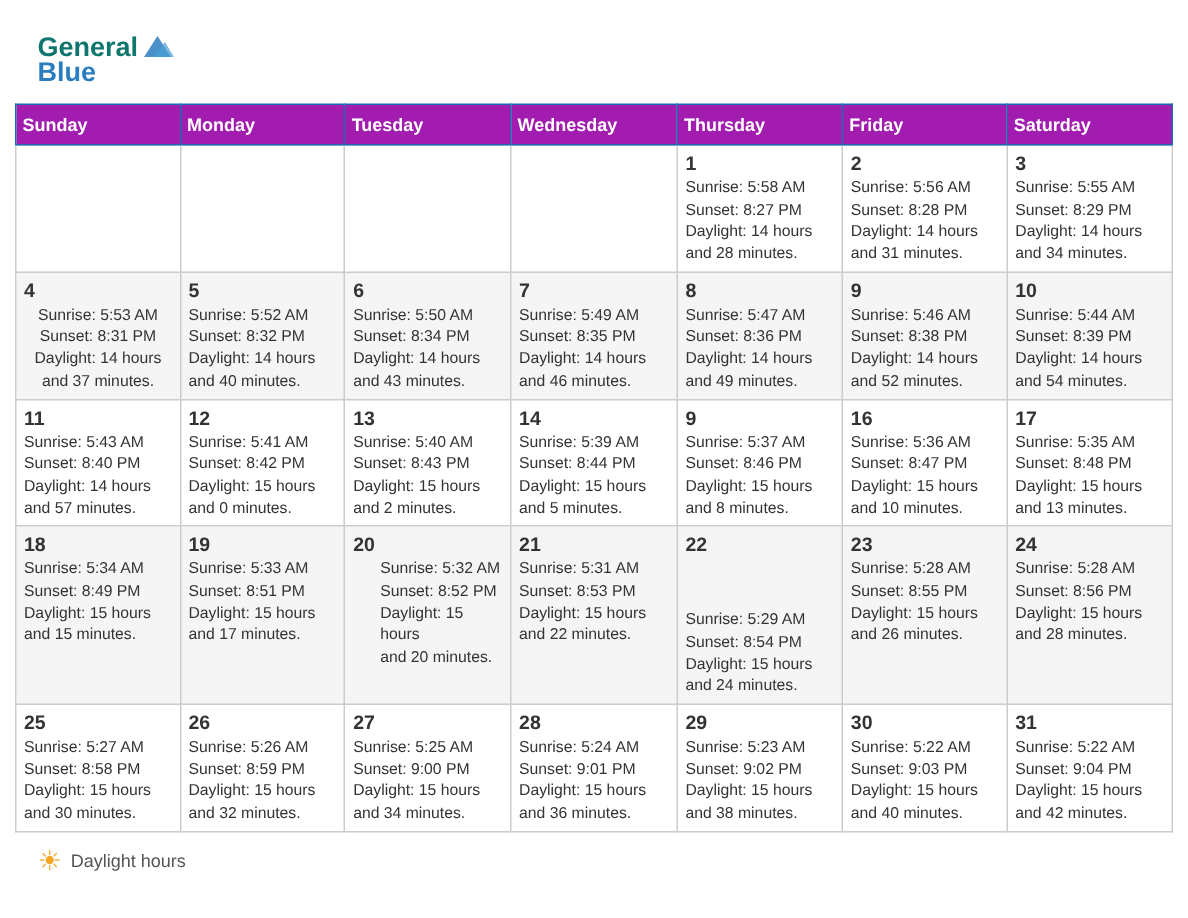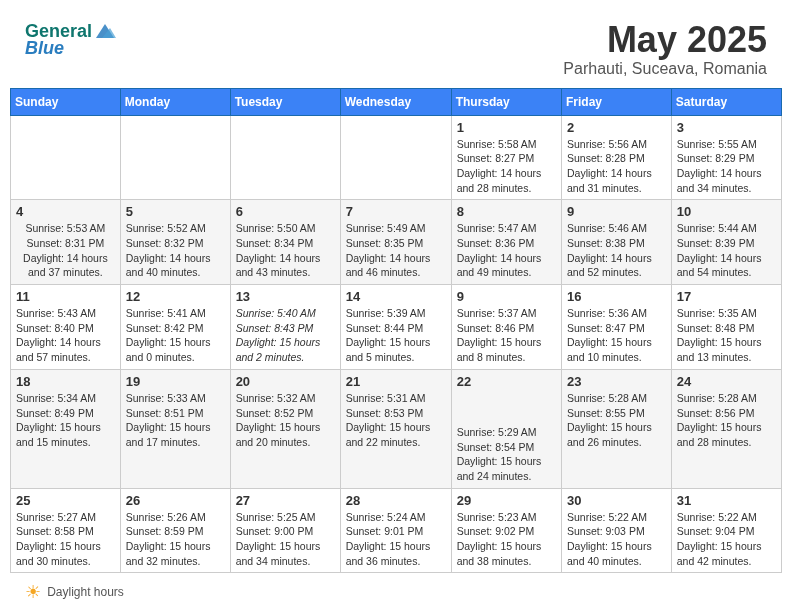--- a/index.html
+++ b/index.html
@@ -48,21 +48,21 @@
       font-size: 16px;
       color: #555;
     }
     .calendar-table {
       width: 100%;
       border-collapse: collapse;
       margin-top: 5px;
       font-size: 11px;
     }
     .calendar-table th {
-      background-color: #3b82f6;
+      background-color: #a21caf;
       color: white;
       padding: 6px 4px;
       text-align: left;
       font-size: 12px;
       font-weight: bold;
       border: 1px solid #1a6aad;
     }
     .calendar-table td {
       border: 1px solid #ccc;
       vertical-align: top;
@@ -108,26 +108,22 @@
 <div class="header-area">
   <div class="logo">
     <div style="display:flex;flex-direction:column;align-items:flex-start;">
       <div style="display:flex;align-items:center;">
         <span class="logo-text-general">General</span>
         <svg class="logo-icon" viewBox="0 0 22 22" xmlns="http://www.w3.org/2000/svg">
           <polygon points="2,18 11,4 20,18" fill="#2a7dbf" opacity="0.85"></polygon>
           <polygon points="8,18 16,8 22,18" fill="#4a9fd4" opacity="0.7"></polygon>
         </svg>
       </div>
-      <span class="logo-text-blue" style="margin-top:-4px;font-style:italic;">Blue</span>
+      <span class="logo-text-blue" style="margin-top:-4px;">Blue</span>
     </div>
-  </div>
-  <div class="title-area">
-    <div class="month-title">May 2025</div>
-    <div class="location-title">Parhauti, Suceava, Romania</div>
   </div>
 </div>
 
 <table class="calendar-table">
   <thead>
     <tr>
     <th>Sunday</th>
         <th>Monday</th>
         <th>Tuesday</th>
         <th>Wednesday</th>
@@ -225,21 +221,21 @@
         </td>
         <td>
           <span class="day-number">12</span>
           <div class="day-info" style="white-space: pre-line;">Sunrise: 5:41 AM
 Sunset: 8:42 PM
 Daylight: 15 hours
 and 0 minutes.</div>
         </td>
         <td>
           <span class="day-number">13</span>
-          <div class="day-info" style="white-space: pre-line; font-style: italic;">Sunrise: 5:40 AM
+          <div class="day-info" style="white-space: pre-line;">Sunrise: 5:40 AM
 Sunset: 8:43 PM
 Daylight: 15 hours
 and 2 minutes.</div>
         </td>
         <td>
           <span class="day-number">14</span>
           <div class="day-info" style="white-space: pre-line;">Sunrise: 5:39 AM
 Sunset: 8:44 PM
 Daylight: 15 hours
 and 5 minutes.</div>
@@ -276,21 +272,21 @@
         </td>
         <td>
           <span class="day-number">19</span>
           <div class="day-info" style="white-space: pre-line;">Sunrise: 5:33 AM
 Sunset: 8:51 PM
 Daylight: 15 hours
 and 17 minutes.</div>
         </td>
         <td>
           <span class="day-number">20</span>
-          <div class="day-info" style="white-space: pre-line;">Sunrise: 5:32 AM
+          <div class="day-info" style="white-space: pre-line; margin-left: 18px;">Sunrise: 5:32 AM
 Sunset: 8:52 PM
 Daylight: 15 hours
 and 20 minutes.</div>
         </td>
         <td>
           <span class="day-number">21</span>
           <div class="day-info" style="white-space: pre-line;">Sunrise: 5:31 AM
 Sunset: 8:53 PM
 Daylight: 15 hours
 and 22 minutes.</div>

